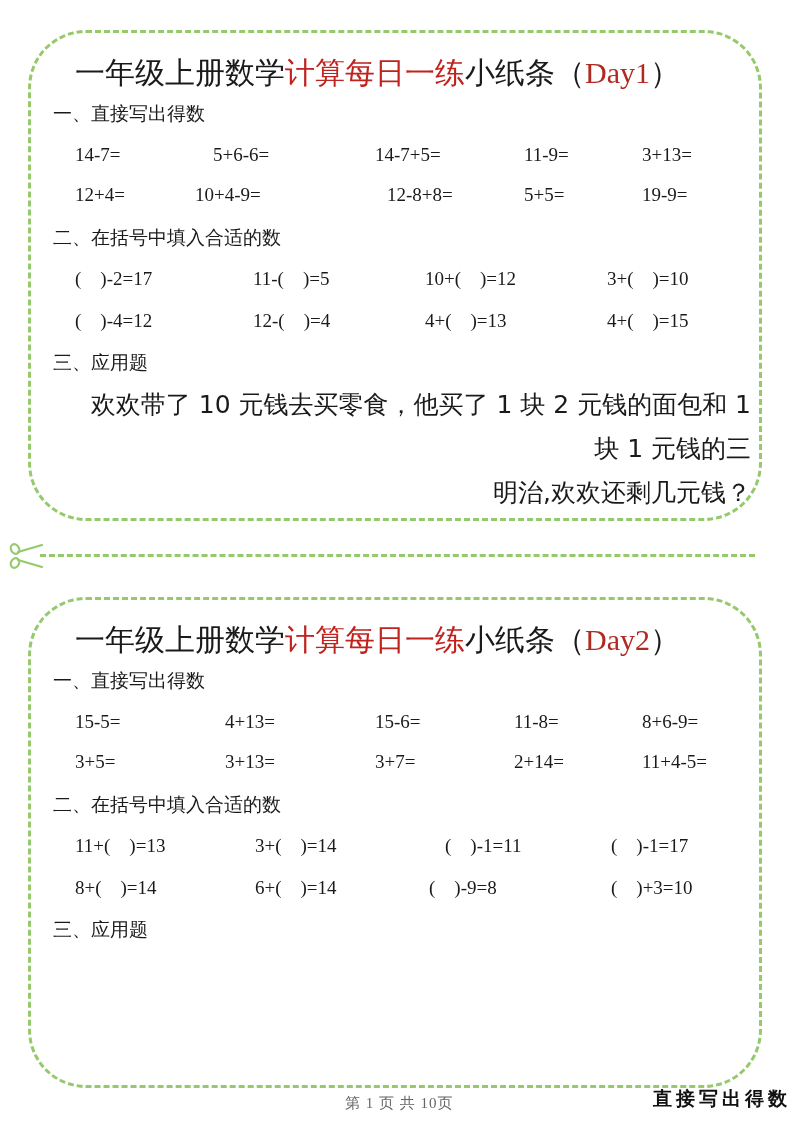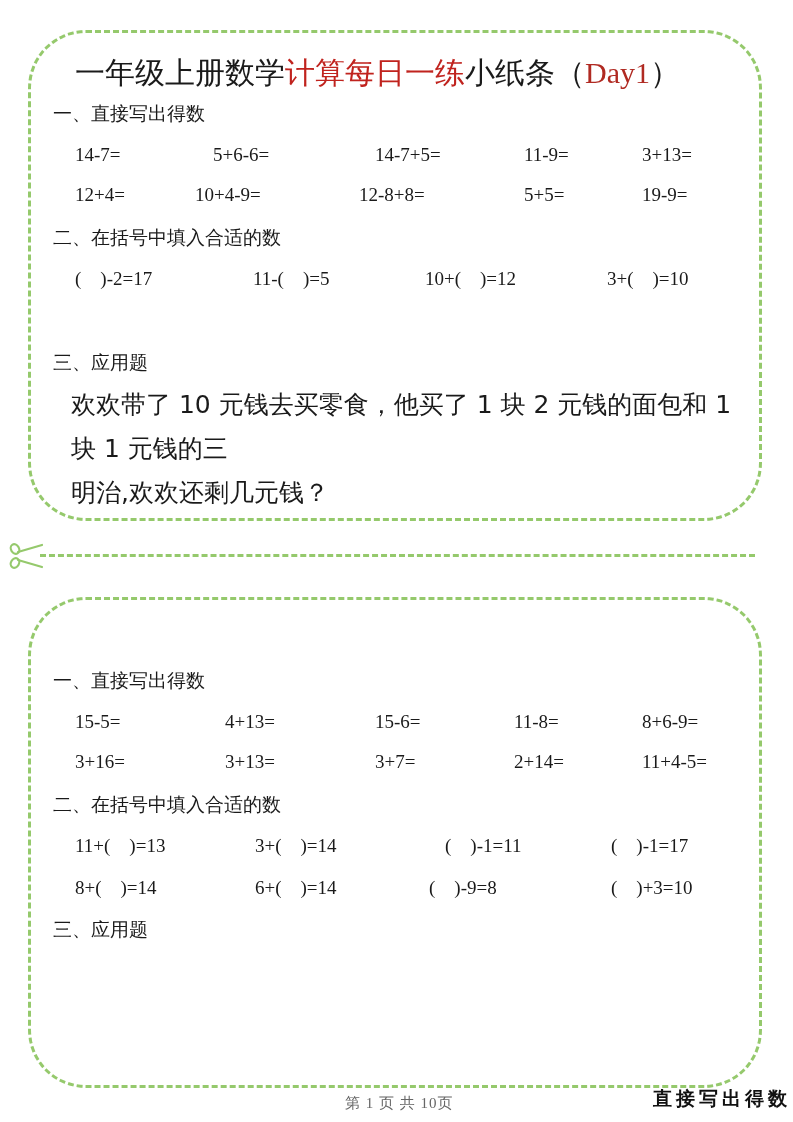--- a/index.html
+++ b/index.html
@@ -1,19 +1,19 @@
 <!DOCTYPE html>
 <html><head>
   <meta charset="utf-8">
   <style>
     html, body { margin: 0; padding: 0; background: #ffffff; }
     body { width: 793px; height: 1122px; position: relative; overflow: hidden;
            font-family: "DejaVu Serif", "Liberation Serif", serif; color: #1a1a1a; }
     .card { position: absolute; left: 28px; width: 734px; box-sizing: border-box;
-            border: 3px dashed #95c96c; border-radius: 58px; }
+            border: 3px dashed #95c96c; border-radius: 58px; text-align: right; }
     .card.c1 { top: 30px; height: 491px; }
     .card.c2 { top: 597px; height: 491px; }
     .title { position: absolute; left: 44px; top: 20px; font-size: 30px; font-weight: normal;
              letter-spacing: 0px; white-space: nowrap;
              font-family: "DejaVu Sans", "Liberation Sans", sans-serif; }
     .title .red { color: #c0231e; }
     .title .day { color: #b02a22; font-family: "Liberation Serif", "DejaVu Serif", serif; }
     .sec { position: absolute; left: 22px; font-size: 19px;
            font-family: Liberation Sans, sans-serif; }
     .row { position: absolute; left: 0; width: 100%; height: 26px; font-size: 19px;
@@ -42,62 +42,71 @@
   <div class="row" style="top:111px">
     <span style="left:44px">14-7=</span>
     <span style="left:182px">5+6-6=</span>
     <span style="left:344px">14-7+5=</span>
     <span style="left:493px">11-9=</span>
     <span style="left:611px">3+13=</span>
   </div>
   <div class="row" style="top:151px">
     <span style="left:44px">12+4=</span>
     <span style="left:164px">10+4-9=</span>
-    <span style="left:328px">12-8+8=</span>
+    <span style="left:356px">12-8+8=</span>
     <span style="left:493px">5+5=</span>
     <span style="left:611px">19-9=</span>
   </div>
 
   <div class="sec" style="top:192px">二、在括号中填入合适的数</div>
   <div class="row" style="top:235px">
     <span style="left:44px">(    )-2=17</span>
     <span style="left:222px">11-(    )=5</span>
     <span style="left:394px">10+(    )=12</span>
     <span style="left:576px">3+(    )=10</span>
+  </div>
+  <div class="row" style="top:277px">
+    <span style="left:44px">(    )-4=12</span>
+    <span style="left:222px">12-(    )=4</span>
+    <span style="left:394px">4+(    )=13</span>
+    <span style="left:576px">4+(    )=15</span>
   </div>
 
   <div class="sec" style="top:317px">三、应用题</div>
   <div class="para" style="top:350px">
     <div>欢欢带了 10 元钱去买零食，他买了 1 块 2 元钱的面包和 1 块 1 元钱的三</div>
     <div>明治,欢欢还剩几元钱？</div>
   </div>
 </div>
 
 <svg class="scissors" viewBox="0 0 36 28">
   <g fill="none" stroke="#95c96c" stroke-width="2.2" stroke-linecap="round">
     <ellipse cx="7" cy="7" rx="4" ry="5" transform="rotate(-30 7 7)"></ellipse>
     <ellipse cx="7" cy="21" rx="4" ry="5" transform="rotate(30 7 21)"></ellipse>
     <line x1="10" y1="10" x2="34" y2="3"></line>
     <line x1="10" y1="18" x2="34" y2="25"></line>
   </g>
 </svg>
 <div class="cutline"></div>
 
 <div class="card c2">
+  <div class="title">
+    <span>一年级上册数学</span><span class="red">计算每日一练</span><span>小纸条（</span><span class="day">Day2</span><span>）</span>
+  </div>
 
   <div class="sec" style="top:68px">一、直接写出得数</div>
   <div class="row" style="top:111px">
     <span style="left:44px">15-5=</span>
     <span style="left:194px">4+13=</span>
     <span style="left:344px">15-6=</span>
     <span style="left:483px">11-8=</span>
     <span style="left:611px">8+6-9=</span>
   </div>
   <div class="row" style="top:151px">
-    <span style="left:44px">3+16=</span>
+    <span style="left:44px">3+5=</span>
     <span style="left:194px">3+13=</span>
     <span style="left:344px">3+7=</span>
     <span style="left:483px">2+14=</span>
     <span style="left:611px">11+4-5=</span>
   </div>
 
   <div class="sec" style="top:192px">二、在括号中填入合适的数</div>
   <div class="row" style="top:235px">
     <span style="left:44px">11+(    )=13</span>
     <span style="left:224px">3+(    )=14</span>

